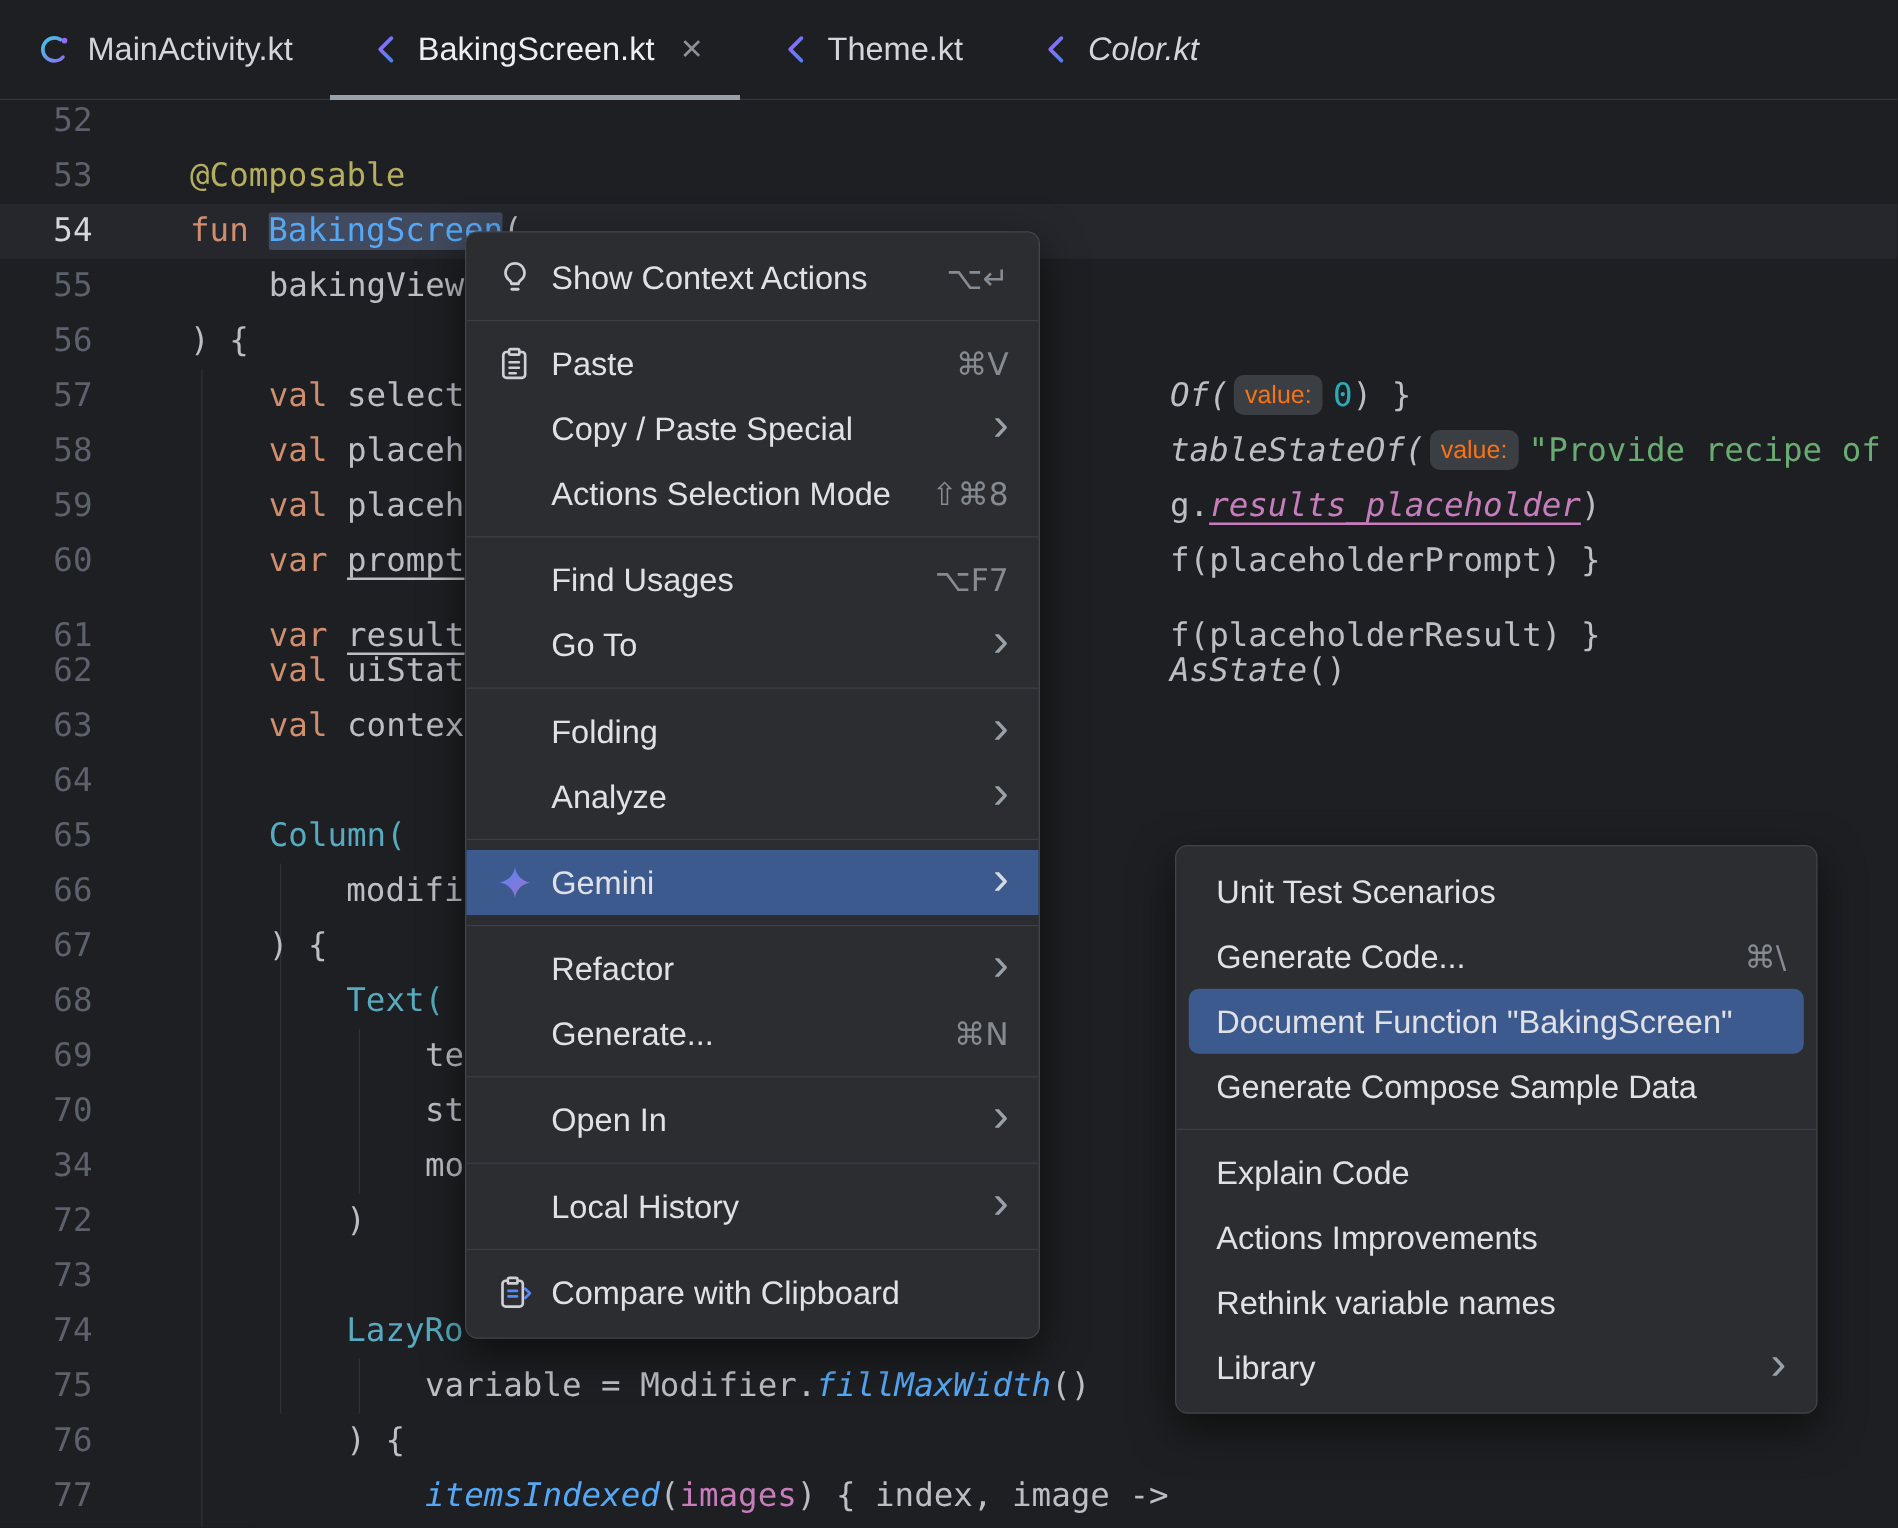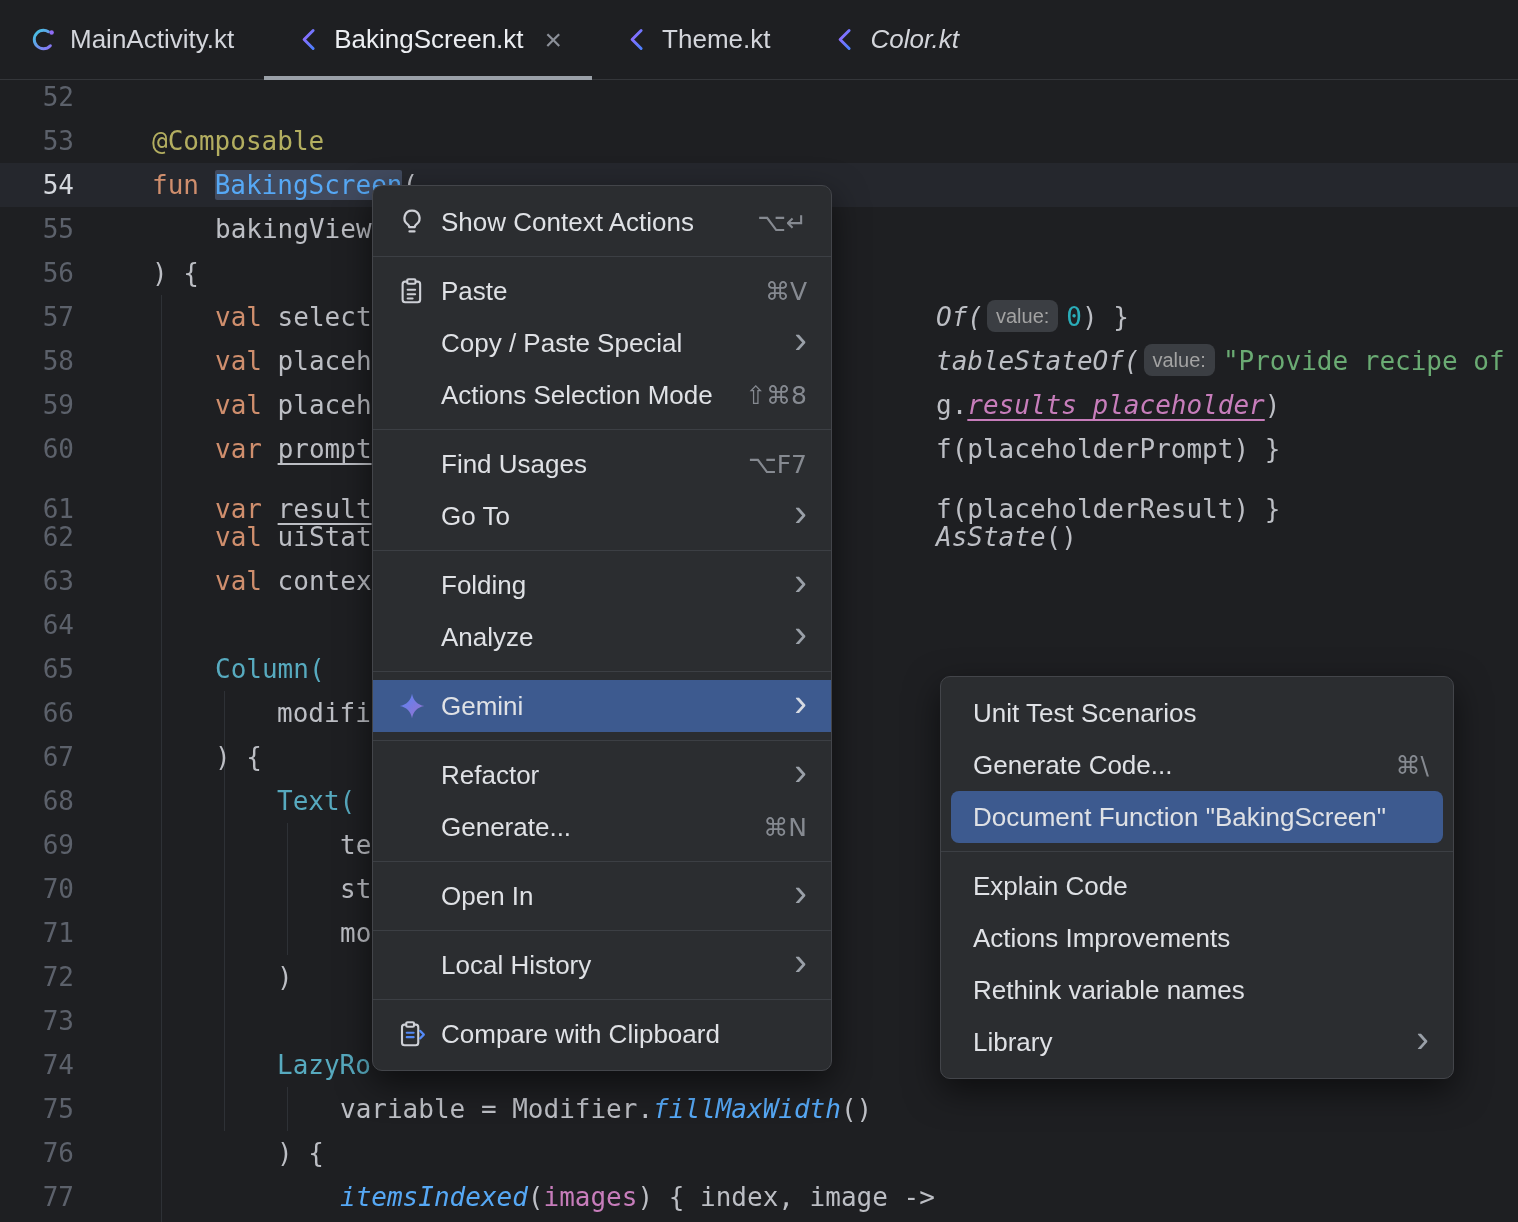--- a/index.html
+++ b/index.html
@@ -35,21 +35,21 @@
   .tok.ann{color:var(--ann,#b3ae60)}
   .tok.str{color:var(--str,#6aab73)}
   .tok.cnum{color:var(--cnum,#2aacb8)}
   .tok.call{color:var(--call,#57aabf)}
   .tok.ext{color:var(--fn,#56a8f5);font-style:italic}
   .tok.prop{color:var(--prop,#c77dbb);font-style:italic;text-decoration:underline;text-underline-offset:5px}
   .tok.propi{color:var(--prop,#c77dbb);}
   .tok.und{text-decoration:underline;text-underline-offset:5px}
   .tok.plaini{font-style:italic}
   .tok.pill{display:inline-block;font:20px/26px "Liberation Sans",sans-serif;background:#3b3e43;
-       color:#a3a3a3;border-radius:8px;padding:3px 9px;margin:0 8px 0 4px;vertical-align:3px}
+       color:#f97316;border-radius:8px;padding:3px 9px;margin:0 8px 0 4px;vertical-align:3px}
 
   
   .menu{position:absolute;background:var(--menu-bg,#2b2d30);border:1px solid var(--menu-border,#43454a);
         border-radius:10px;box-shadow:0 12px 34px rgba(0,0,0,.55);padding:10px 0;
         box-sizing:border-box;overflow:hidden;z-index:10}
   #context-menu{left:372px;top:185px;width:460px}
   #gemini-submenu{left:940px;top:676px;width:514px;z-index:11}
   .menu-item{display:flex;align-items:center;height:52px;padding:0 24px 0 68px;position:relative;
         font-size:26px;color:var(--menu-text,#dfe1e5)}
   #gemini-submenu .menu-item{padding-left:32px}
@@ -213,21 +213,21 @@
       </div>
       <div class="code-line" style="top: 743px;">
         <span class="line-num">69</span>
         <span class="code-text" style="left: 340px;"><span class="tok plain">te</span></span>
       </div>
       <div class="code-line" style="top: 787px;">
         <span class="line-num">70</span>
         <span class="code-text" style="left: 340px;"><span class="tok plain">st</span></span>
       </div>
       <div class="code-line" style="top: 831px;">
-        <span class="line-num">71</span>
+        <span class="line-num">34</span>
         <span class="code-text" style="left: 340px;"><span class="tok plain">mo</span></span>
       </div>
       <div class="code-line" style="top: 875px;">
         <span class="line-num">72</span>
         <span class="code-text" style="left: 277px;"><span class="tok plain">)</span></span>
       </div>
       <div class="code-line" style="top: 919px;">
         <span class="line-num">73</span>
       </div>
       <div class="code-line" style="top: 963px;">
@@ -350,20 +350,23 @@
     <div class="menu-item">
       <span class="menu-label">Unit Test Scenarios</span>
     </div>
     <div class="menu-item">
       <span class="menu-label">Generate Code...</span>
       <span class="menu-shortcut">⌘\</span>
     </div>
     <div class="menu-item highlighted">
       <span class="menu-label">Document Function "BakingScreen"</span>
     </div>
+    <div class="menu-item">
+      <span class="menu-label">Generate Compose Sample Data</span>
+    </div>
     <div class="menu-sep"></div>
     <div class="menu-item">
       <span class="menu-label">Explain Code</span>
     </div>
     <div class="menu-item">
       <span class="menu-label">Actions Improvements</span>
     </div>
     <div class="menu-item">
       <span class="menu-label">Rethink variable names</span>
     </div>

